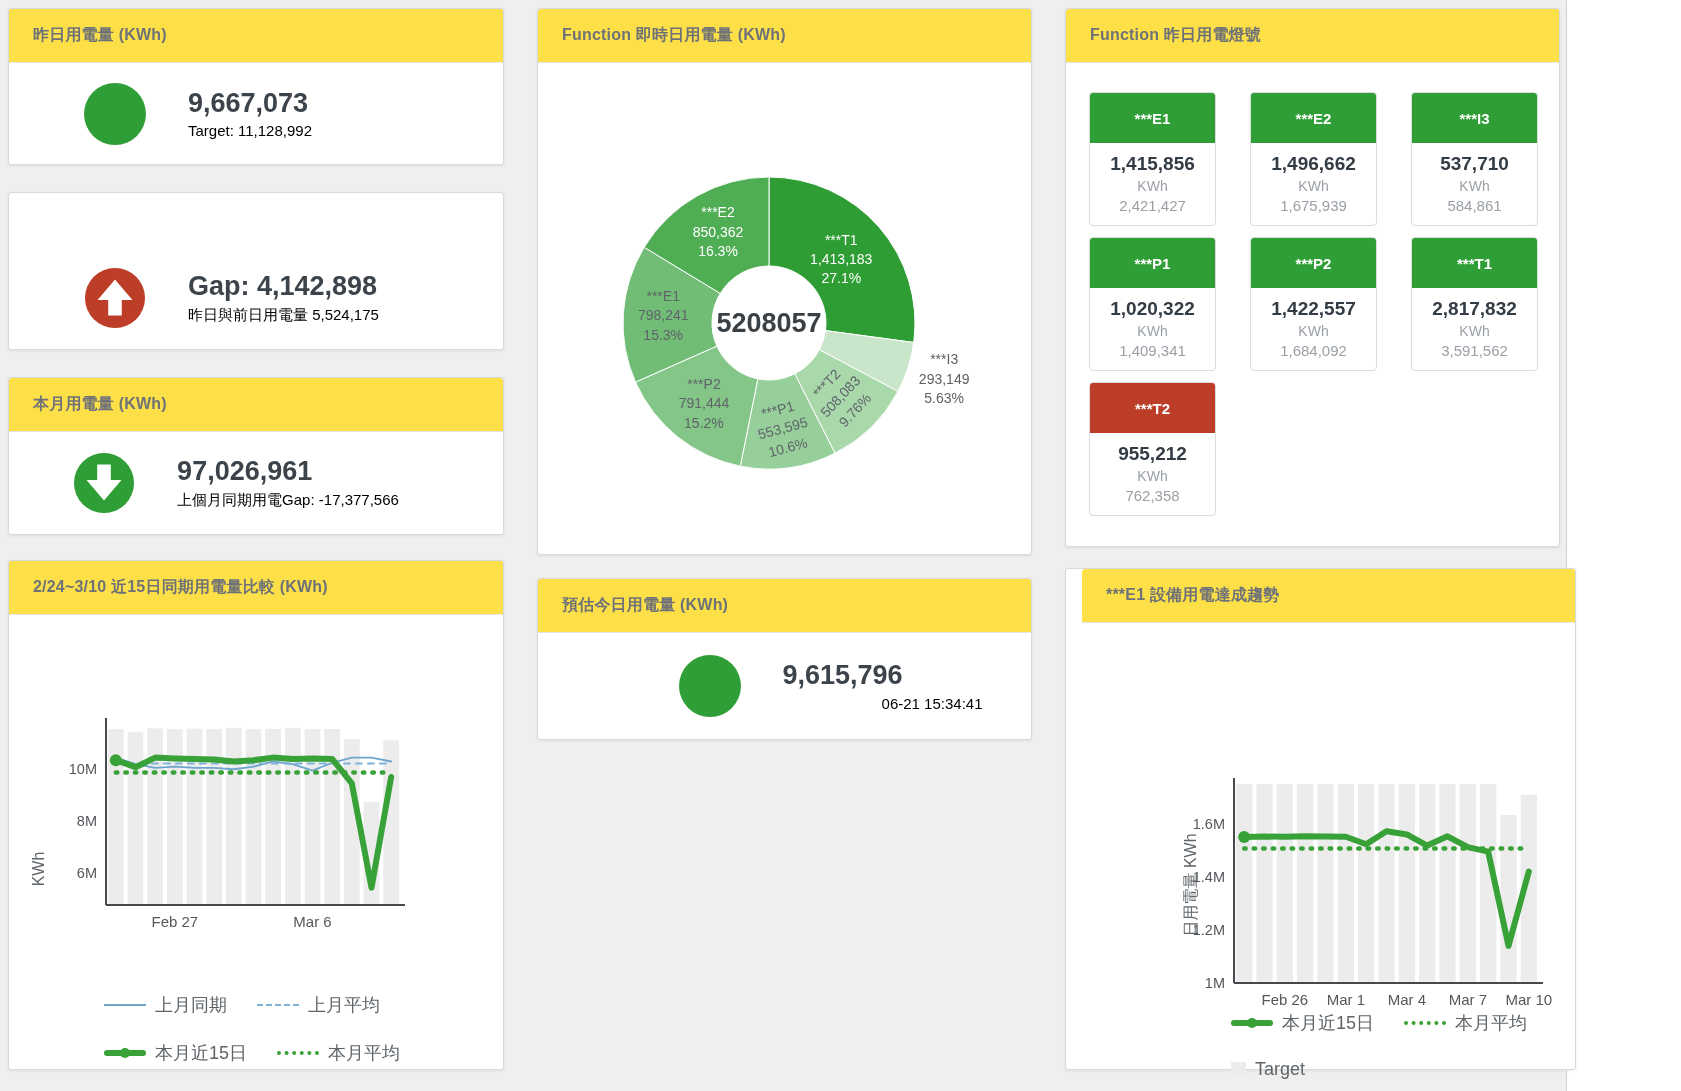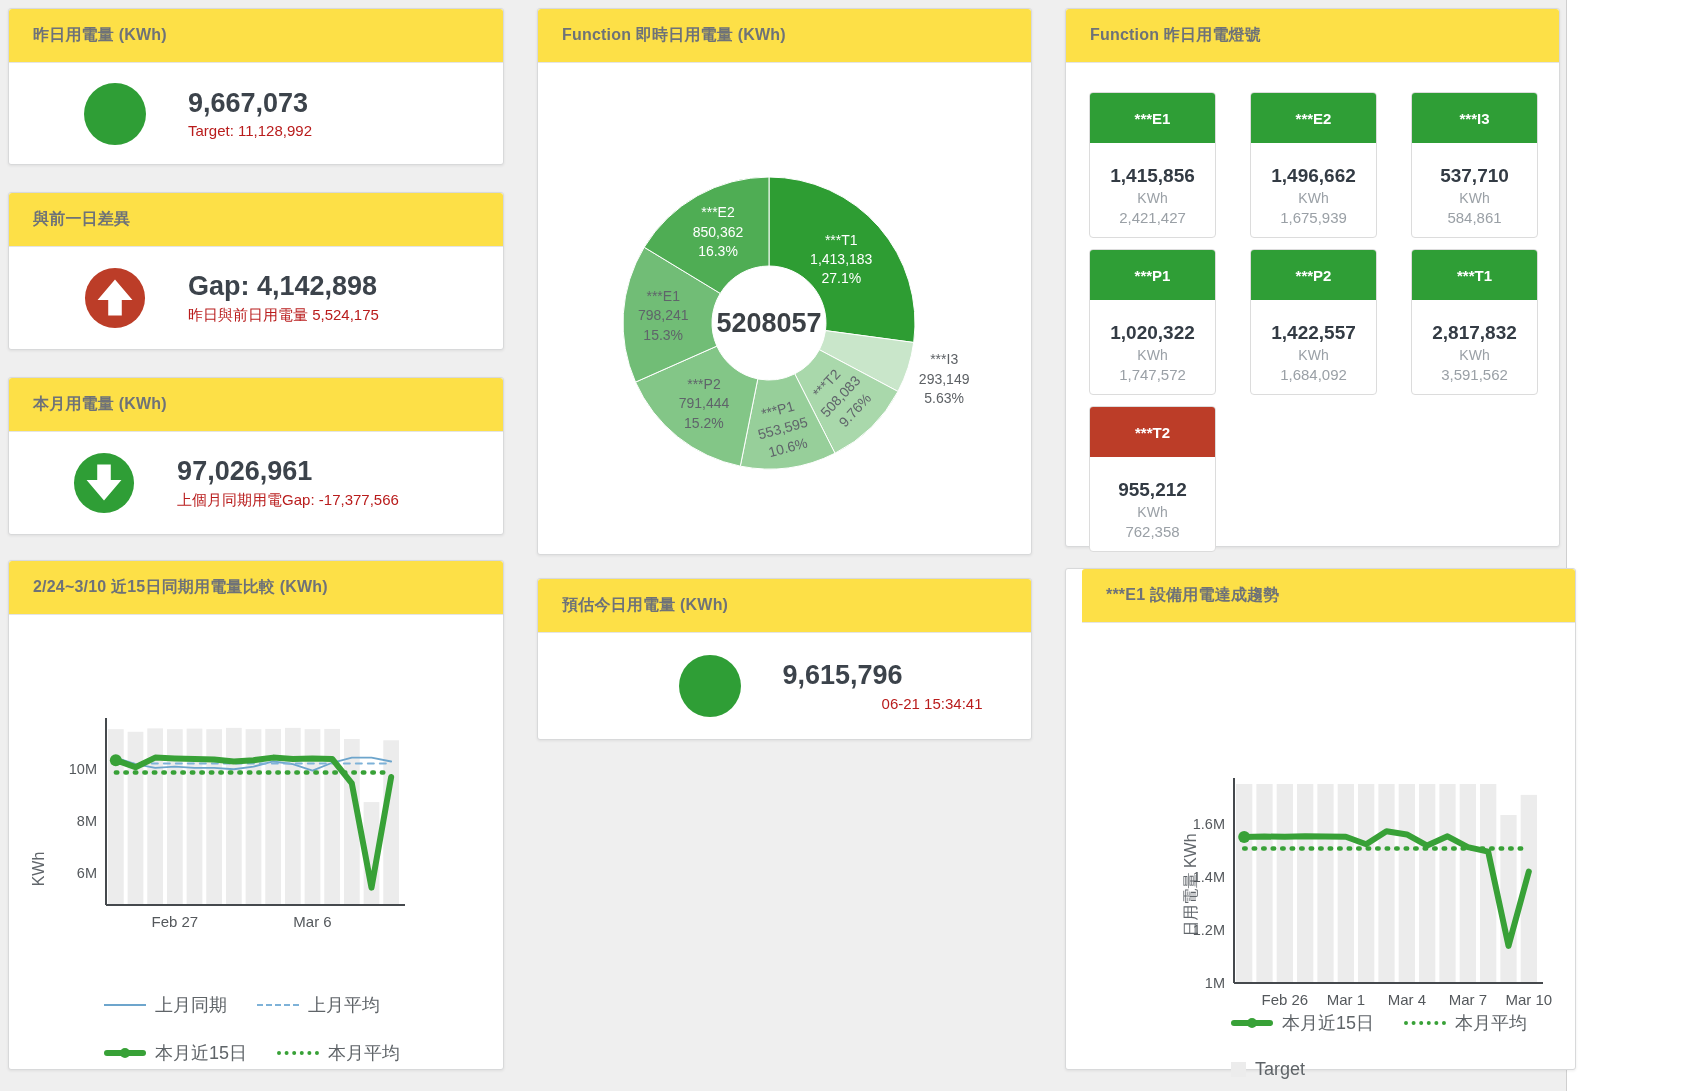--- a/index.html
+++ b/index.html
@@ -13,26 +13,26 @@
   .panel{position:absolute;background:#fff;border:1px solid #d8d9da;border-radius:3px;box-shadow:0 1px 3px rgba(0,0,0,.07);}
   .phead{height:53px;background:#fde047;border-bottom:1px solid #e4e4e4;display:flex;align-items:center;padding:0 24px;border-radius:3px 3px 0 0;}
   .phead .ptitle{font-size:16px;font-weight:bold;color:#6e7278;letter-spacing:.2px;}
   .pbody{position:absolute;top:54px;left:0;right:0;bottom:0;}
   
   .statrow{height:100%;display:flex;align-items:center;justify-content:center;gap:42px;padding-right:40px;}
   .statrow.rr{padding-right:0;padding-left:92px;}
   .circ{width:62px;height:62px;border-radius:50%;flex:0 0 auto;display:block;}
   .stattxt{min-width:200px;}
   .statval{font-size:27px;font-weight:bold;color:#3c434b;line-height:1.15;}
-  .statsub{font-size:15px;color:#b91c1c;margin-top:3px;}
+  .statsub{font-size:15px;color:#000000;margin-top:3px;}
   
   .tiles{padding:29px 0 0 23px;display:grid;grid-template-columns:repeat(3,127px);column-gap:34px;row-gap:11px;}
   .tile{border:1px solid #dcdcdc;border-radius:4px;overflow:hidden;text-align:center;background:#fff;}
   .tilehead{height:50px;display:flex;align-items:center;justify-content:center;color:#fff;font-weight:bold;font-size:15px;}
-  .tv{font-size:19px;font-weight:bold;color:#333b44;margin-top:22px;}
+  .tv{font-size:19px;font-weight:bold;color:#333b44;margin-top:10px;}
   .tu{font-size:14px;color:#9aa0a6;margin-top:3px;}
   .tt{font-size:15px;color:#9aa0a6;margin:3px 0 11px;}
   
   .dlabel{position:absolute;text-align:center;font-size:14px;line-height:1.38;white-space:nowrap;}
   .dcenter{position:absolute;font-size:27px;color:#3b4045;transform:translate(-50%,-50%);font-weight:bold;}
   
   .ylab{position:absolute;transform:translate(-50%,-50%) rotate(-90deg);white-space:nowrap;font-size:16px;color:#61666b;}
   .legend{position:absolute;display:flex;flex-direction:column;gap:24px;font-size:18px;color:#5f6468;}
   .lrow{display:flex;gap:30px;align-items:center;}
   .litem{display:flex;align-items:center;gap:9px;}
@@ -59,23 +59,20 @@
       <span class="circ" style="background:#2f9e36;"></span>
       <div class="stattxt">
         <div class="statval">9,667,073</div>
         <div class="statsub">Target: 11,128,992</div>
       </div>
     </div>
   </div>
 </div>
 
 <div class="panel" style="left:8px;top:192px;width:494px;height:156px;">
-  <div class="phead">
-      <span class="ptitle">與前一日差異</span>
-    </div>
   <div class="pbody">
     <div class="statrow">
       <svg class="circ" viewBox="0 0 64 64">
         <circle cx="32" cy="32" r="31" fill="#bc3d28"></circle>
         <path d="M32 13 L50 34 L39 34 L39 50 L25 50 L25 34 L14 34 Z" fill="#ffffff"></path>
       </svg>
       <div class="stattxt">
         <div class="statval">Gap: 4,142,898</div>
         <div class="statsub">昨日與前日用電量 5,524,175</div>
       </div>
@@ -230,21 +227,21 @@
         <div class="tile">
           <div class="tilehead" style="background: rgb(47, 158, 54);">***I3</div>
           <div class="tv">537,710</div>
           <div class="tu">KWh</div>
           <div class="tt">584,861</div>
         </div>
         <div class="tile">
           <div class="tilehead" style="background: rgb(47, 158, 54);">***P1</div>
           <div class="tv">1,020,322</div>
           <div class="tu">KWh</div>
-          <div class="tt">1,747,572</div>
+          <div class="tt">1,409,341</div>
         </div>
         <div class="tile">
           <div class="tilehead" style="background: rgb(47, 158, 54);">***P2</div>
           <div class="tv">1,422,557</div>
           <div class="tu">KWh</div>
           <div class="tt">1,684,092</div>
         </div>
         <div class="tile">
           <div class="tilehead" style="background: rgb(47, 158, 54);">***T1</div>
           <div class="tv">2,817,832</div>

